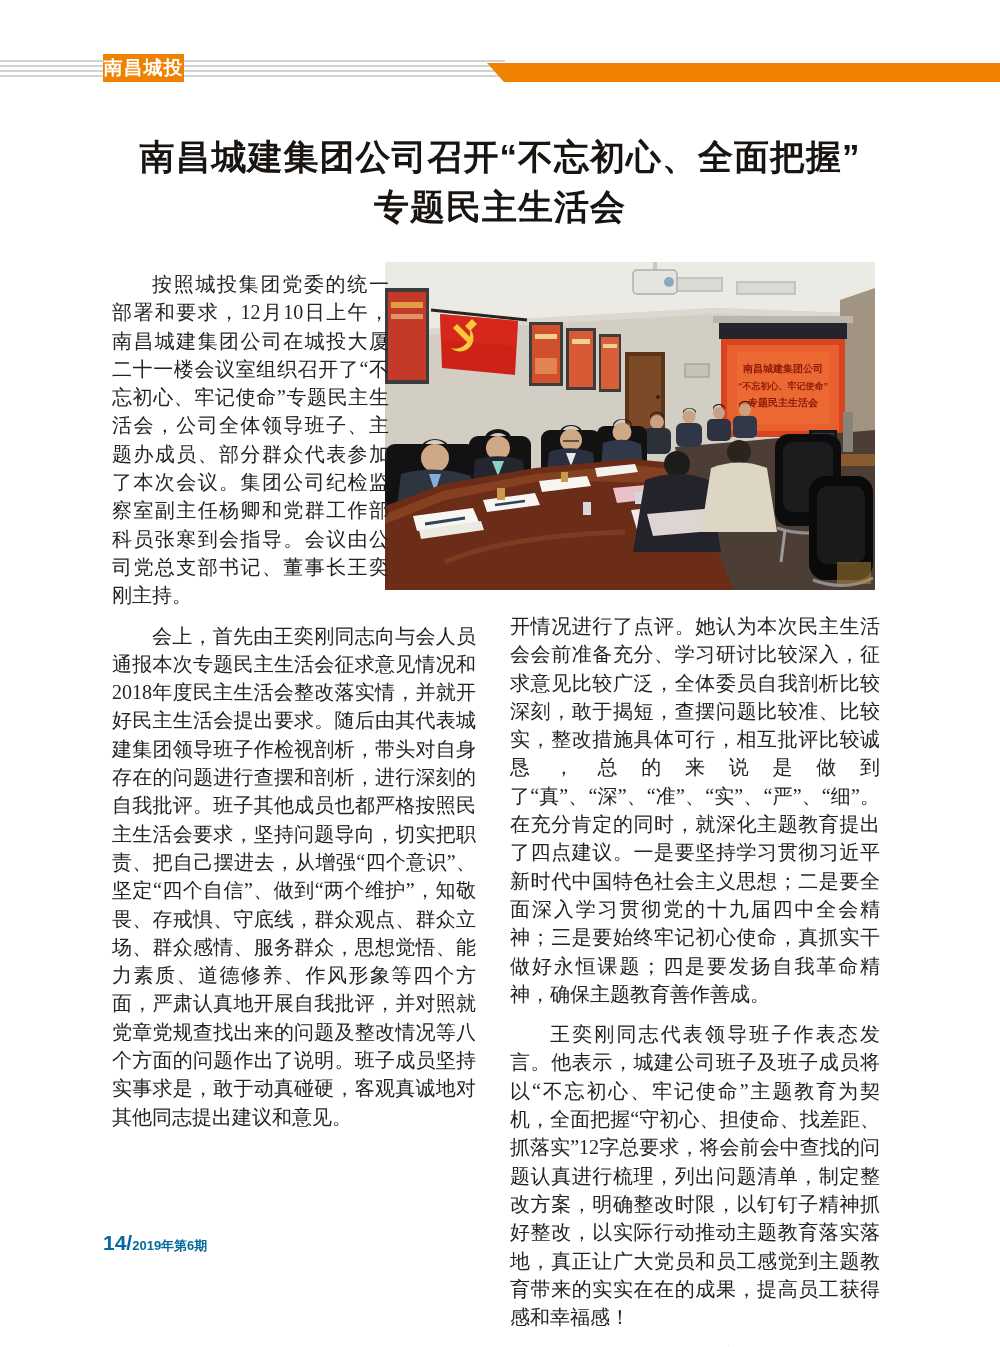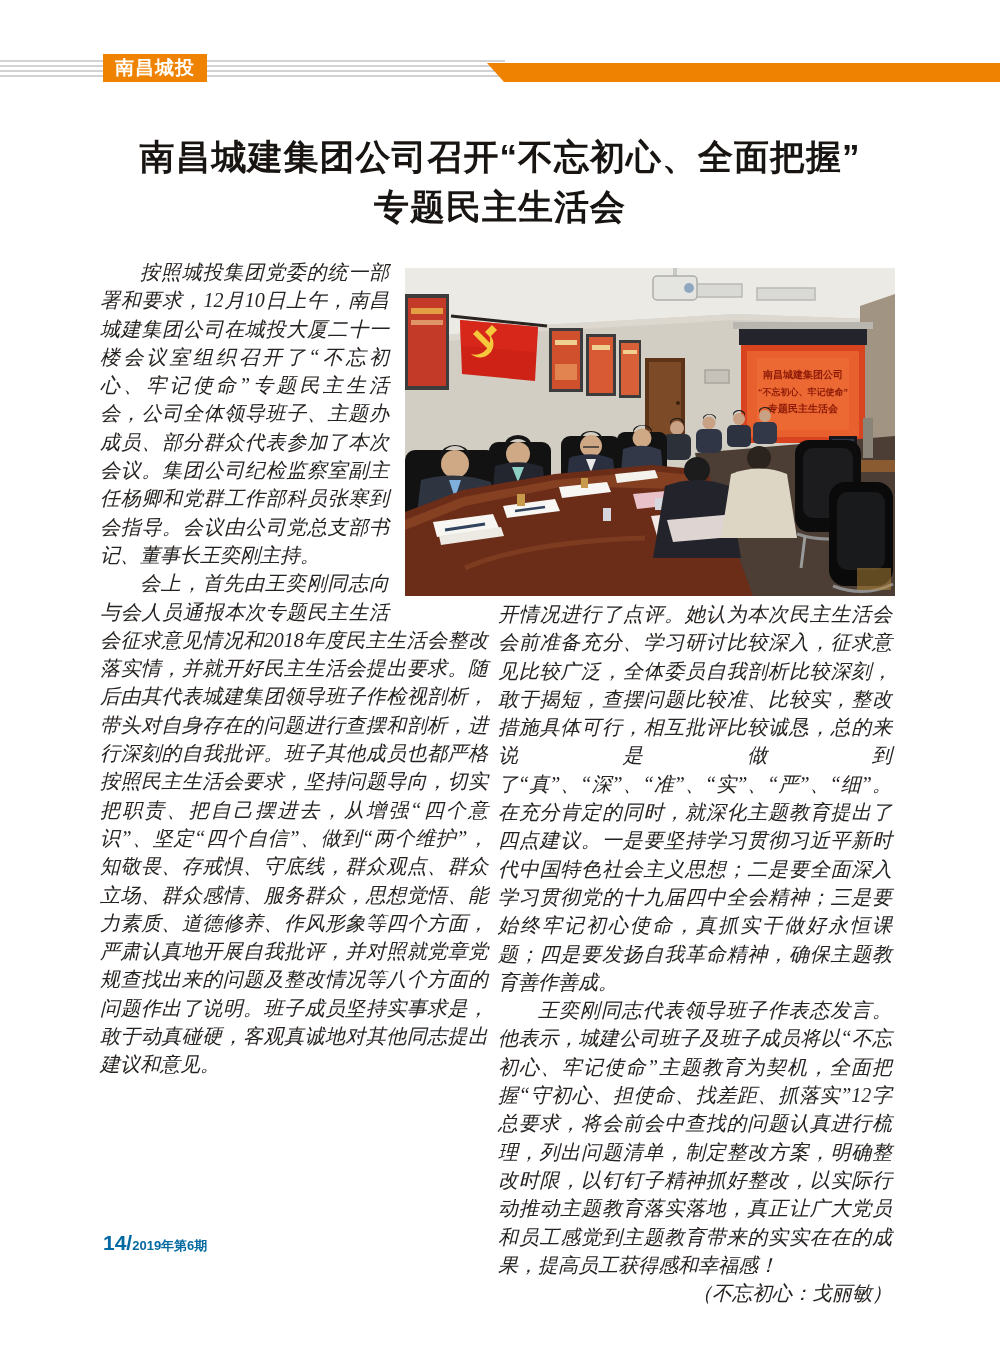--- a/index.html
+++ b/index.html
@@ -6,46 +6,46 @@
   body{
     width:1000px;height:1347px;position:relative;background:#ffffff;
     font-family:"Liberation Serif","DejaVu Serif",serif;overflow:hidden;
   }
   
   .hdr-stripes{
     position:absolute;left:0;top:60px;width:505px;height:20px;
     background:repeating-linear-gradient(to bottom,#d2d2d2 0 1.7px,#ffffff 1.7px 5px);
   }
   .hdr-badge{
-    position:absolute;left:103px;top:54px;width:104px;height:28px;
+    position:absolute;left:103px;top:54px;width:81px;height:28px;
     background:#ef8200;color:#ffffff;
     font-family:"Liberation Sans","DejaVu Sans",sans-serif;font-weight:bold;
     font-size:19px;letter-spacing:1px;display:flex;align-items:center;justify-content:center;
   }
   .hdr-band{
     position:absolute;left:487px;top:63px;width:513px;height:19px;background:#ef8200;
     clip-path:polygon(0 0,100% 0,100% 100%,17px 100%);
   }
   
   .title{
     position:absolute;left:60px;width:880px;top:132px;text-align:center;
     font-family:"Liberation Sans","DejaVu Sans",sans-serif;font-weight:bold;color:#181412;
     font-size:35px;line-height:50px;letter-spacing:1px;
   }
   
   .col{position:absolute;top:258px;color:#262220;font-size:20px;line-height:28.3px;
        text-align:justify;text-justify:inter-ideograph;}
-  .col p{margin:0;text-indent:2em;font-style:italic;}
+  .col p{margin:12px;text-indent:2em;}
   .col-left{left:100px;width:388px;}
   .col-left::before{content:"";float:right;width:99px;height:347px;}
   .col-right{left:498px;width:394px;padding-top:342px;}
   .col-right p:first-child{text-indent:0;}
   .sig{margin:0;text-align:right;text-indent:0;}
   
-  .photo{position:absolute;left:405px;top:262px;width:490px;height:417px;overflow:hidden;margin-top:6px;}
+  .photo{position:absolute;left:385px;top:262px;width:490px;height:417px;overflow:hidden;}
   .photo svg{display:block;}
   
   .footer{position:absolute;left:103px;top:1231px;color:#0369a1;
           font-family:"Liberation Sans","DejaVu Sans",sans-serif;}
   .footer .pg{font-size:21px;font-weight:bold;}
   .footer .issue{font-size:13px;font-weight:bold;}
 </style>
 </head>
 <body>
 

